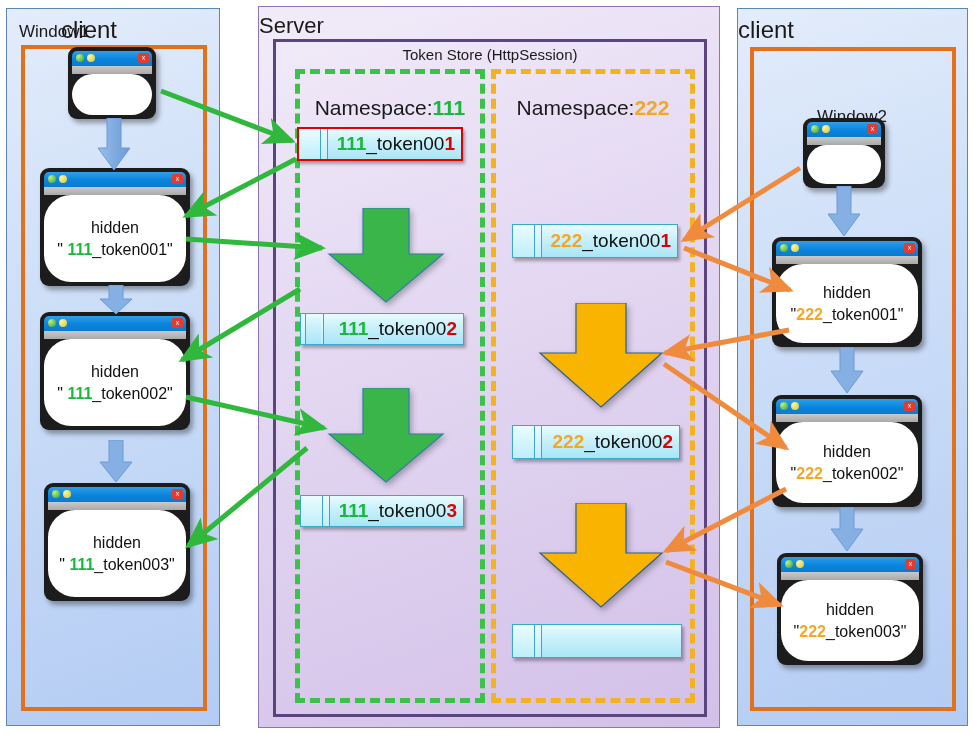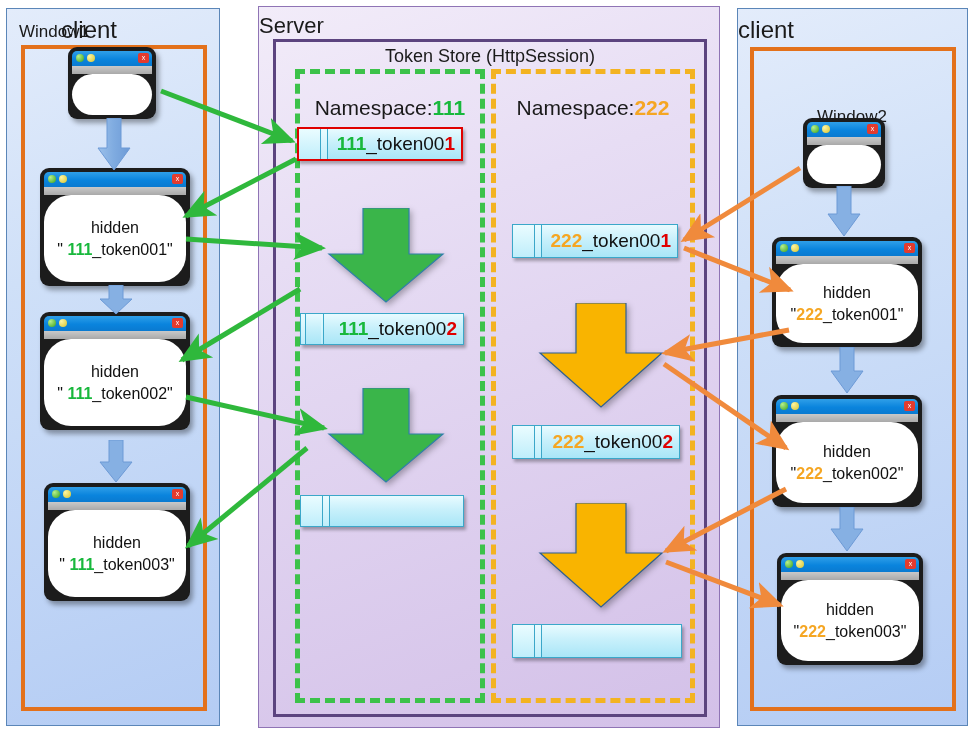--- a/index.html
+++ b/index.html
@@ -32,21 +32,21 @@
   .orange-frame{
     position:absolute;box-sizing:border-box;border:4px solid #e3711b;
     background:transparent;
   }
   
   .purple-frame{
     position:absolute;box-sizing:border-box;border:3px solid #5c447f;
     background:transparent;
   }
   .store-title{
-    position:absolute;width:100%;text-align:center;font-size:18px;color:#1a1a1a;
+    position:absolute;width:100%;text-align:center;font-size:15px;color:#1a1a1a;
     white-space:nowrap;
   }
 
   
   .ns-box{
     position:absolute;box-sizing:border-box;background:transparent;
   }
   .ns-green{border:5px dashed #3cc24a;}
   .ns-orange{border:5px dashed #f3b321;}
   .ns-label{
@@ -229,20 +229,21 @@
     <span class="tlabel"><span class="c-green">111</span><span>_token00</span><span class="c-red">1</span></span>
   </div>
   <div class="token" style="left:300px;top:313px;width:164px;height:32px;gap:15px;">
     <span class="grip"></span>
     <span class="grip2"></span>
     <span class="tlabel"><span class="c-green">111</span><span>_token00</span><span class="c-red">2</span></span>
   </div>
   <div class="token" style="left:300px;top:495px;width:164px;height:32px;">
     <span class="grip"></span>
     <span class="grip2"></span>
+    <span class="tlabel"><span class="c-green">111</span><span>_token00</span><span class="c-red">3</span></span>
   </div>
 
   <div class="token" style="left:512px;top:224px;width:166px;height:34px;">
     <span class="grip"></span>
     <span class="grip2"></span>
     <span class="tlabel"><span class="c-orange">222</span><span>_token00</span><span class="c-red">1</span></span>
   </div>
   <div class="token" style="left:512px;top:425px;width:168px;height:34px;">
     <span class="grip"></span>
     <span class="grip2"></span>

